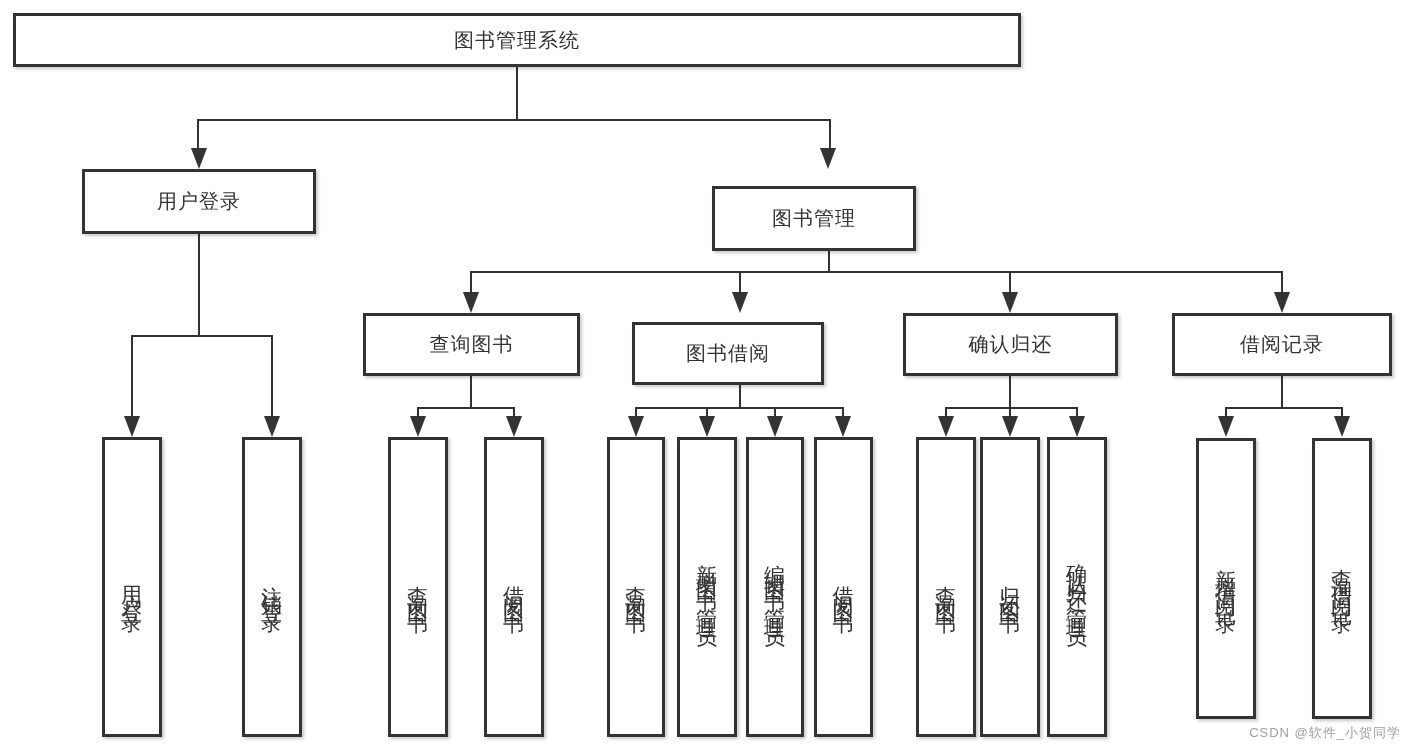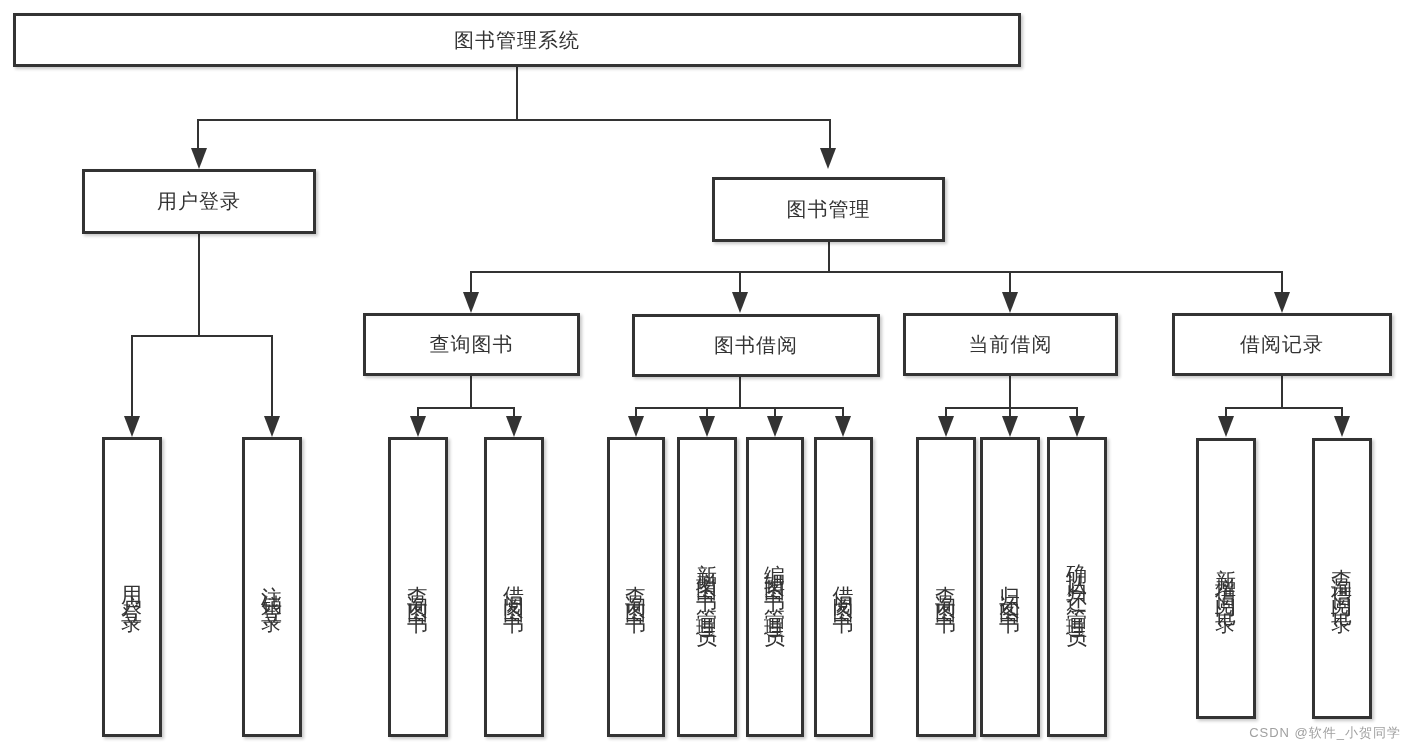--- a/index.html
+++ b/index.html
@@ -93,25 +93,25 @@
   <div class="v" style="left:1281px;top:376px;height:32px"></div>
   <div class="h" style="left:1225px;top:407px;width:118px"></div>
   <div class="v" style="left:1225px;top:407px;height:11px"></div>
   <div class="v" style="left:1341px;top:407px;height:11px"></div>
   <div class="a" style="left:1218px;top:416px"></div>
   <div class="a" style="left:1334px;top:416px"></div>
 
   <div class="b" style="left:13px;top:13px;width:1008px;height:54px">图书管理系统</div>
 
   <div class="b" style="left:82px;top:169px;width:234px;height:65px">用户登录</div>
-  <div class="b" style="left:712px;top:177px;width:233px;height:65px">图书管理</div>
+  <div class="b" style="left:712px;top:186px;width:204px;height:65px">图书管理</div>
 
   <div class="b" style="left:363px;top:313px;width:217px;height:63px">查询图书</div>
-  <div class="b" style="left:632px;top:314px;width:248px;height:63px">图书借阅</div>
-  <div class="b" style="left:903px;top:313px;width:215px;height:63px">当前借阅</div>
+  <div class="b" style="left:632px;top:322px;width:192px;height:63px">图书借阅</div>
+  <div class="b" style="left:903px;top:313px;width:215px;height:63px">确认归还</div>
   <div class="b" style="left:1172px;top:313px;width:220px;height:63px">借阅记录</div>
 
   <div class="b vb" style="left:102px;top:437px;width:60px;height:300px">用户登录</div>
   <div class="b vb" style="left:242px;top:437px;width:60px;height:300px">注销登录</div>
 
   <div class="b vb" style="left:388px;top:437px;width:60px;height:300px">查询图书</div>
   <div class="b vb" style="left:484px;top:437px;width:60px;height:300px">借阅图书</div>
 
   <div class="b vb" style="left:607px;top:437px;width:58px;height:300px">查询图书</div>
   <div class="b vb" style="left:677px;top:437px;width:60px;height:300px">新增图书（管理员）</div>

